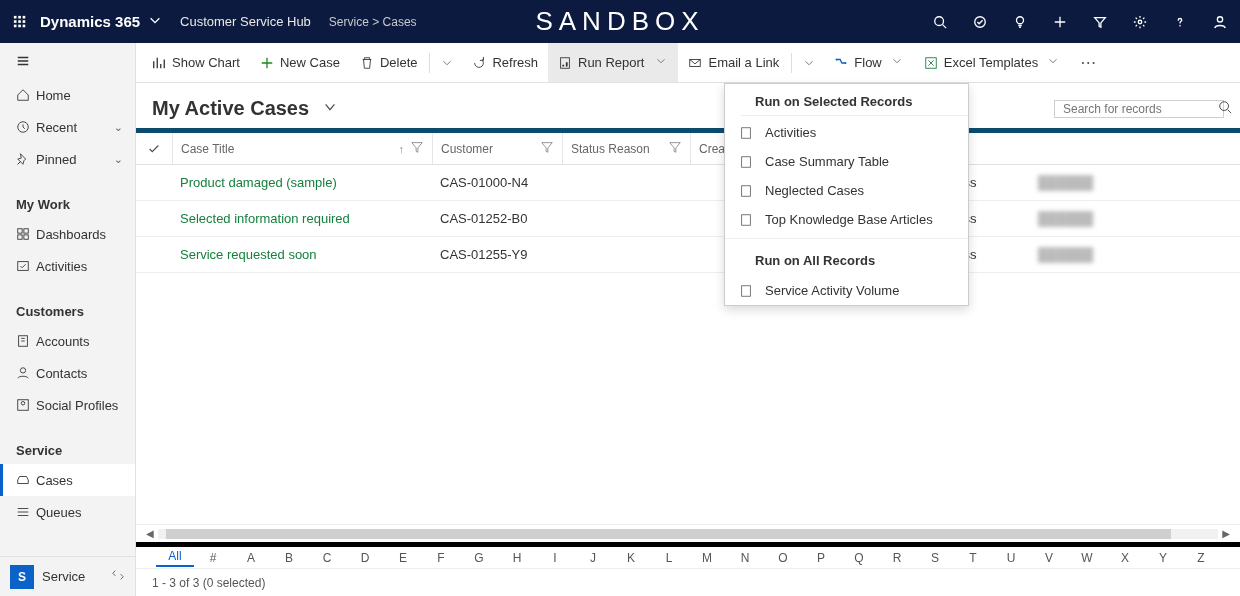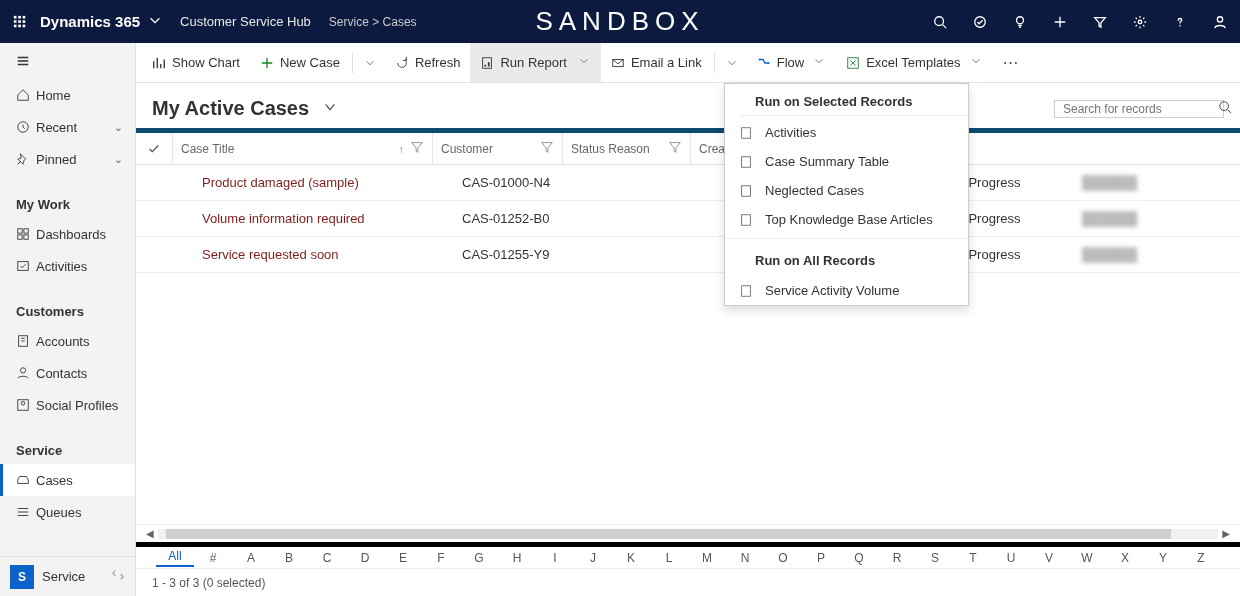--- a/index.html
+++ b/index.html
@@ -68,21 +68,21 @@
   .col .sort { margin-left:auto; margin-right:6px; color:#888; font-size:11px;}
   .col .filt { margin-right:8px; color:#888; }
 
   .gridrow { display:flex; align-items:center; height:36px; border-bottom:1px solid #eee; font-size:13px; }
   .gridrow .cell { padding-left:8px; }
   .cell.title { width:260px; }
   .cell.casenum { width:340px; }
   .cell.customer { width:130px; }
   .cell.status { width:128px; }
   .cell.created { width:110px; }
-  .link { color:#7f1d1d; cursor:pointer;margin-left:22px; }
+  .link { color:#15803d; cursor:pointer; }
   .blur { color: #bbb; filter: blur(2px); }
 
   
   .menu { position:absolute; left:588px; top:40px; width:245px; background:#fff; border:1px solid #ccc; box-shadow:0 4px 10px rgba(0,0,0,0.15); z-index:50; font-size:13px; }
   .menu .mhdr { padding:10px 14px 6px; font-weight:600; border-bottom:1px solid #eee; margin:0 0 2px 16px;}
   .menu .mi { display:flex; align-items:center; padding:7px 14px; cursor:pointer; }
   .menu .mi .micon { width:18px; margin-right:8px; color:#666; display:flex; }
   .menu hr { border:none; border-top:1px solid #eee; margin:4px 0;}
 
   
@@ -312,20 +312,28 @@
         <span>Show Chart</span>
       </div>
       <div class="cmd">
         <span class="cicon">
             <svg viewBox="0 0 16 16">
               <path d="M8 2v12M2 8h12" stroke="#1a8a1a" stroke-width="1.5"></path>
             </svg>
           </span>
         <span>New Case</span>
       </div>
+      <div class="cmd">
+        <span class="cicon">
+            <svg viewBox="0 0 16 16">
+              <path d="M3 4h10M5 4V2h6v2M4 4l1 10h6l1-10" stroke="#333" fill="none"></path>
+            </svg>
+          </span>
+        <span>Delete</span>
+      </div>
       <div class="cmd-sep"></div>
       <div class="cmd chev-only">
         <svg viewBox="0 0 16 16">
             <path d="M4 6l4 4 4-4" stroke="#666" fill="none"></path>
           </svg>
       </div>
       <div class="cmd">
         <span class="cicon">
             <svg viewBox="0 0 16 16">
               <path d="M3 8a5 5 0 109-3l1-2" stroke="#333" fill="none"></path>
@@ -498,21 +506,21 @@
           <div class="gridrow">
             <div class="col-check"></div>
             <div class="cell title link">Product damaged (sample)</div>
             <div class="cell casenum">CAS-01000-N4</div>
             <div class="cell customer link">Litware, Inc. (sample)</div>
             <div class="cell status">In Progress</div>
             <div class="cell created blur">██████</div>
           </div>
           <div class="gridrow">
             <div class="col-check"></div>
-            <div class="cell title link">Volume information required</div>
+            <div class="cell title link">Selected information required</div>
             <div class="cell casenum">CAS-01252-B0</div>
             <div class="cell customer link">Humongous Insurance.</div>
             <div class="cell status">In Progress</div>
             <div class="cell created blur">██████</div>
           </div>
           <div class="gridrow">
             <div class="col-check"></div>
             <div class="cell title link">Service requested soon</div>
             <div class="cell casenum">CAS-01255-Y9</div>
             <div class="cell customer link">Humongous Insurance.</div>

